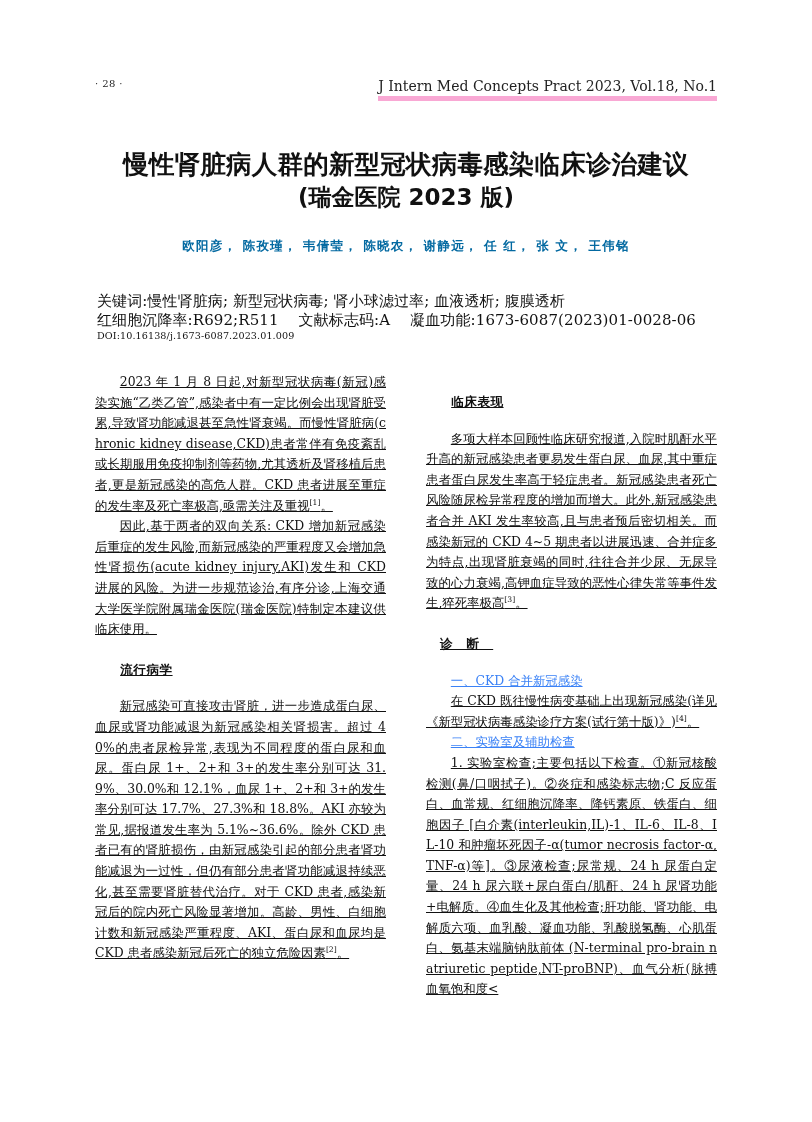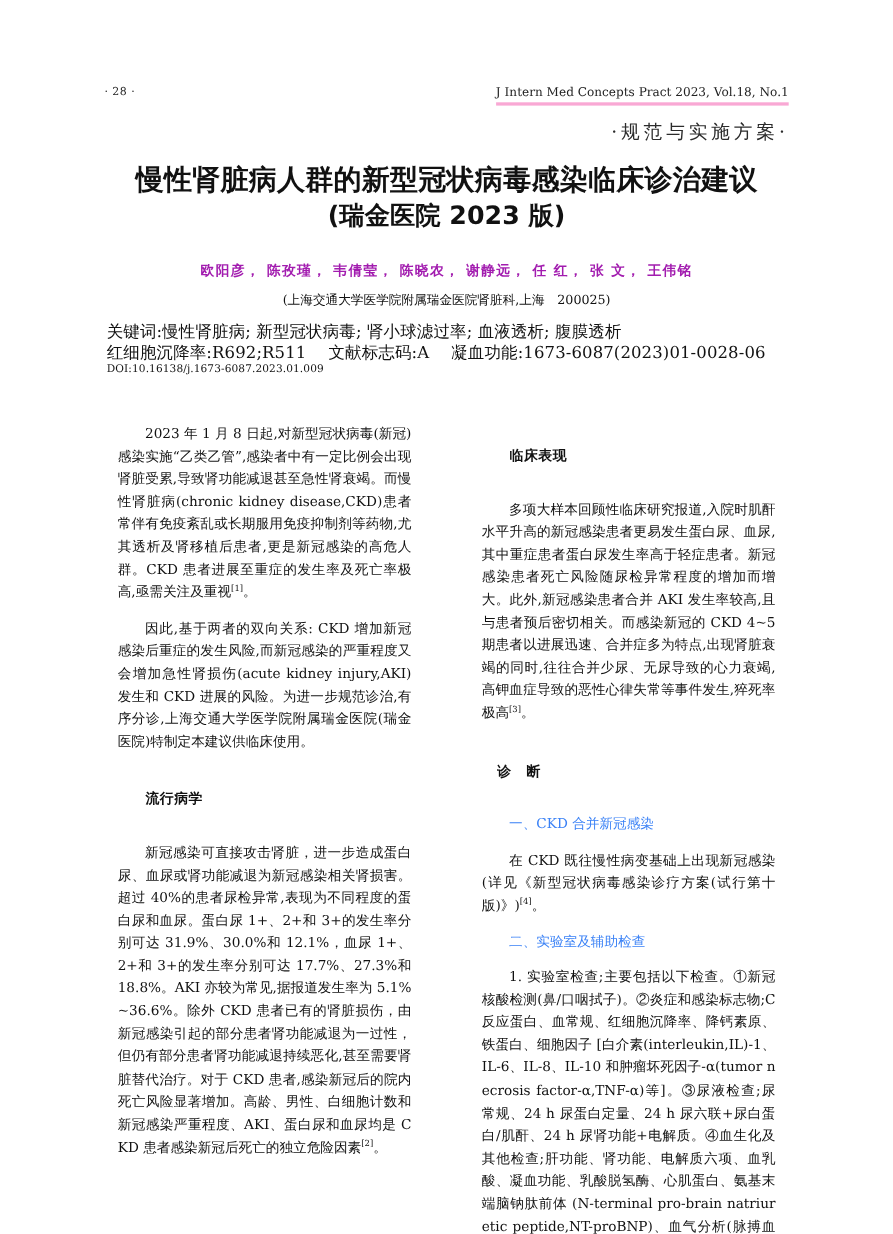--- a/index.html
+++ b/index.html
@@ -36,24 +36,24 @@
   }
   .folio {
     font-family: "DejaVu Serif", "Liberation Serif", serif;
     font-size: 10px;
     letter-spacing: 0.4px;
     color: #222;
     white-space: nowrap;
   }
   .journal-ref {
     font-family: "DejaVu Serif", "Liberation Serif", serif;
-    font-size: 11px;
+    font-size: 14px;
     color: #222;
     white-space: nowrap;
-    border-bottom: 3px solid #f9a8d4;
+    border-bottom: 5px solid #f9a8d4;
     padding-bottom: 2px;
     line-height: 1.15;
   }
 
   
   .kicker {
     position: absolute;
     left: 95px;
     top: 108px;
     width: 622px;
@@ -95,21 +95,21 @@
   .authors {
     position: absolute;
     left: 95px;
     top: 238px;
     width: 622px;
     text-align: center;
     font-family: "DejaVu Serif", "Liberation Serif", serif;
     font-size: 12.5px;
     font-weight: bold;
     letter-spacing: 1.2px;
-    color: #a21caf;
+    color: #0369a1;
     white-space: nowrap;
   }
   .affiliation {
     position: absolute;
     left: 95px;
     top: 265px;
     width: 622px;
     text-align: center;
     font-family: "DejaVu Serif", "Liberation Serif", serif;
     font-size: 11.5px;
@@ -142,25 +142,26 @@
     font-size: 12.4px;
     line-height: 20.6px;
     color: #111;
     text-align: justify;
     text-justify: inter-character;
   }
   .col-left  { left: 95px; }
   .col-right { left: 426px; }
 
   .col p {
-    margin: 12px;
+    margin: 0;
     text-indent: 2em;
     text-align: justify;
     text-justify: inter-character;
     word-break: break-all;
+    text-decoration: underline;
   }
 
   .sec-head {
     margin: 0;
     text-align: center;
     font-family: "DejaVu Sans", "Liberation Sans", sans-serif;
     font-size: 12.6px;
     font-weight: bold;
     letter-spacing: 0.5px;
     color: #111;
@@ -188,29 +189,27 @@
 </head>
 <body>
 
 <div class="page">
 
   <div class="running-head">
     <span class="folio">· 28 ·</span>
     <span class="journal-ref">J Intern Med Concepts Pract 2023, Vol.18, No.1</span>
   </div>
 
-  <div class="kicker">·规范与实施方案·</div>
 
   <div class="title-block">
     <div class="title-line-1">慢性肾脏病人群的新型冠状病毒感染临床诊治建议</div>
     <div class="title-line-2">(瑞金医院 2023 版)</div>
   </div>
 
   <div class="authors">欧阳彦，  陈孜瑾，  韦倩莹，  陈晓农，  谢静远，  任  红，  张  文，  王伟铭</div>
-  <div class="affiliation">(上海交通大学医学院附属瑞金医院肾脏科,上海　200025)</div>
 
   <div class="meta meta-keywords">
     <span>关键词:</span><span>慢性肾脏病;  新型冠状病毒;  肾小球滤过率;  血液透析;  腹膜透析</span>
   </div>
   <div class="meta meta-clc">
     <span>红细胞沉降率:</span><span>R692;R511</span><span class="meta-gap-md"></span><span>文献标志码:</span><span>A</span><span class="meta-gap-md"></span><span>凝血功能:</span><span>1673-6087(2023)01-0028-06</span>
   </div>
   <div class="meta meta-doi">DOI:10.16138/j.1673-6087.2023.01.009</div>
 
   <div class="col col-left">

